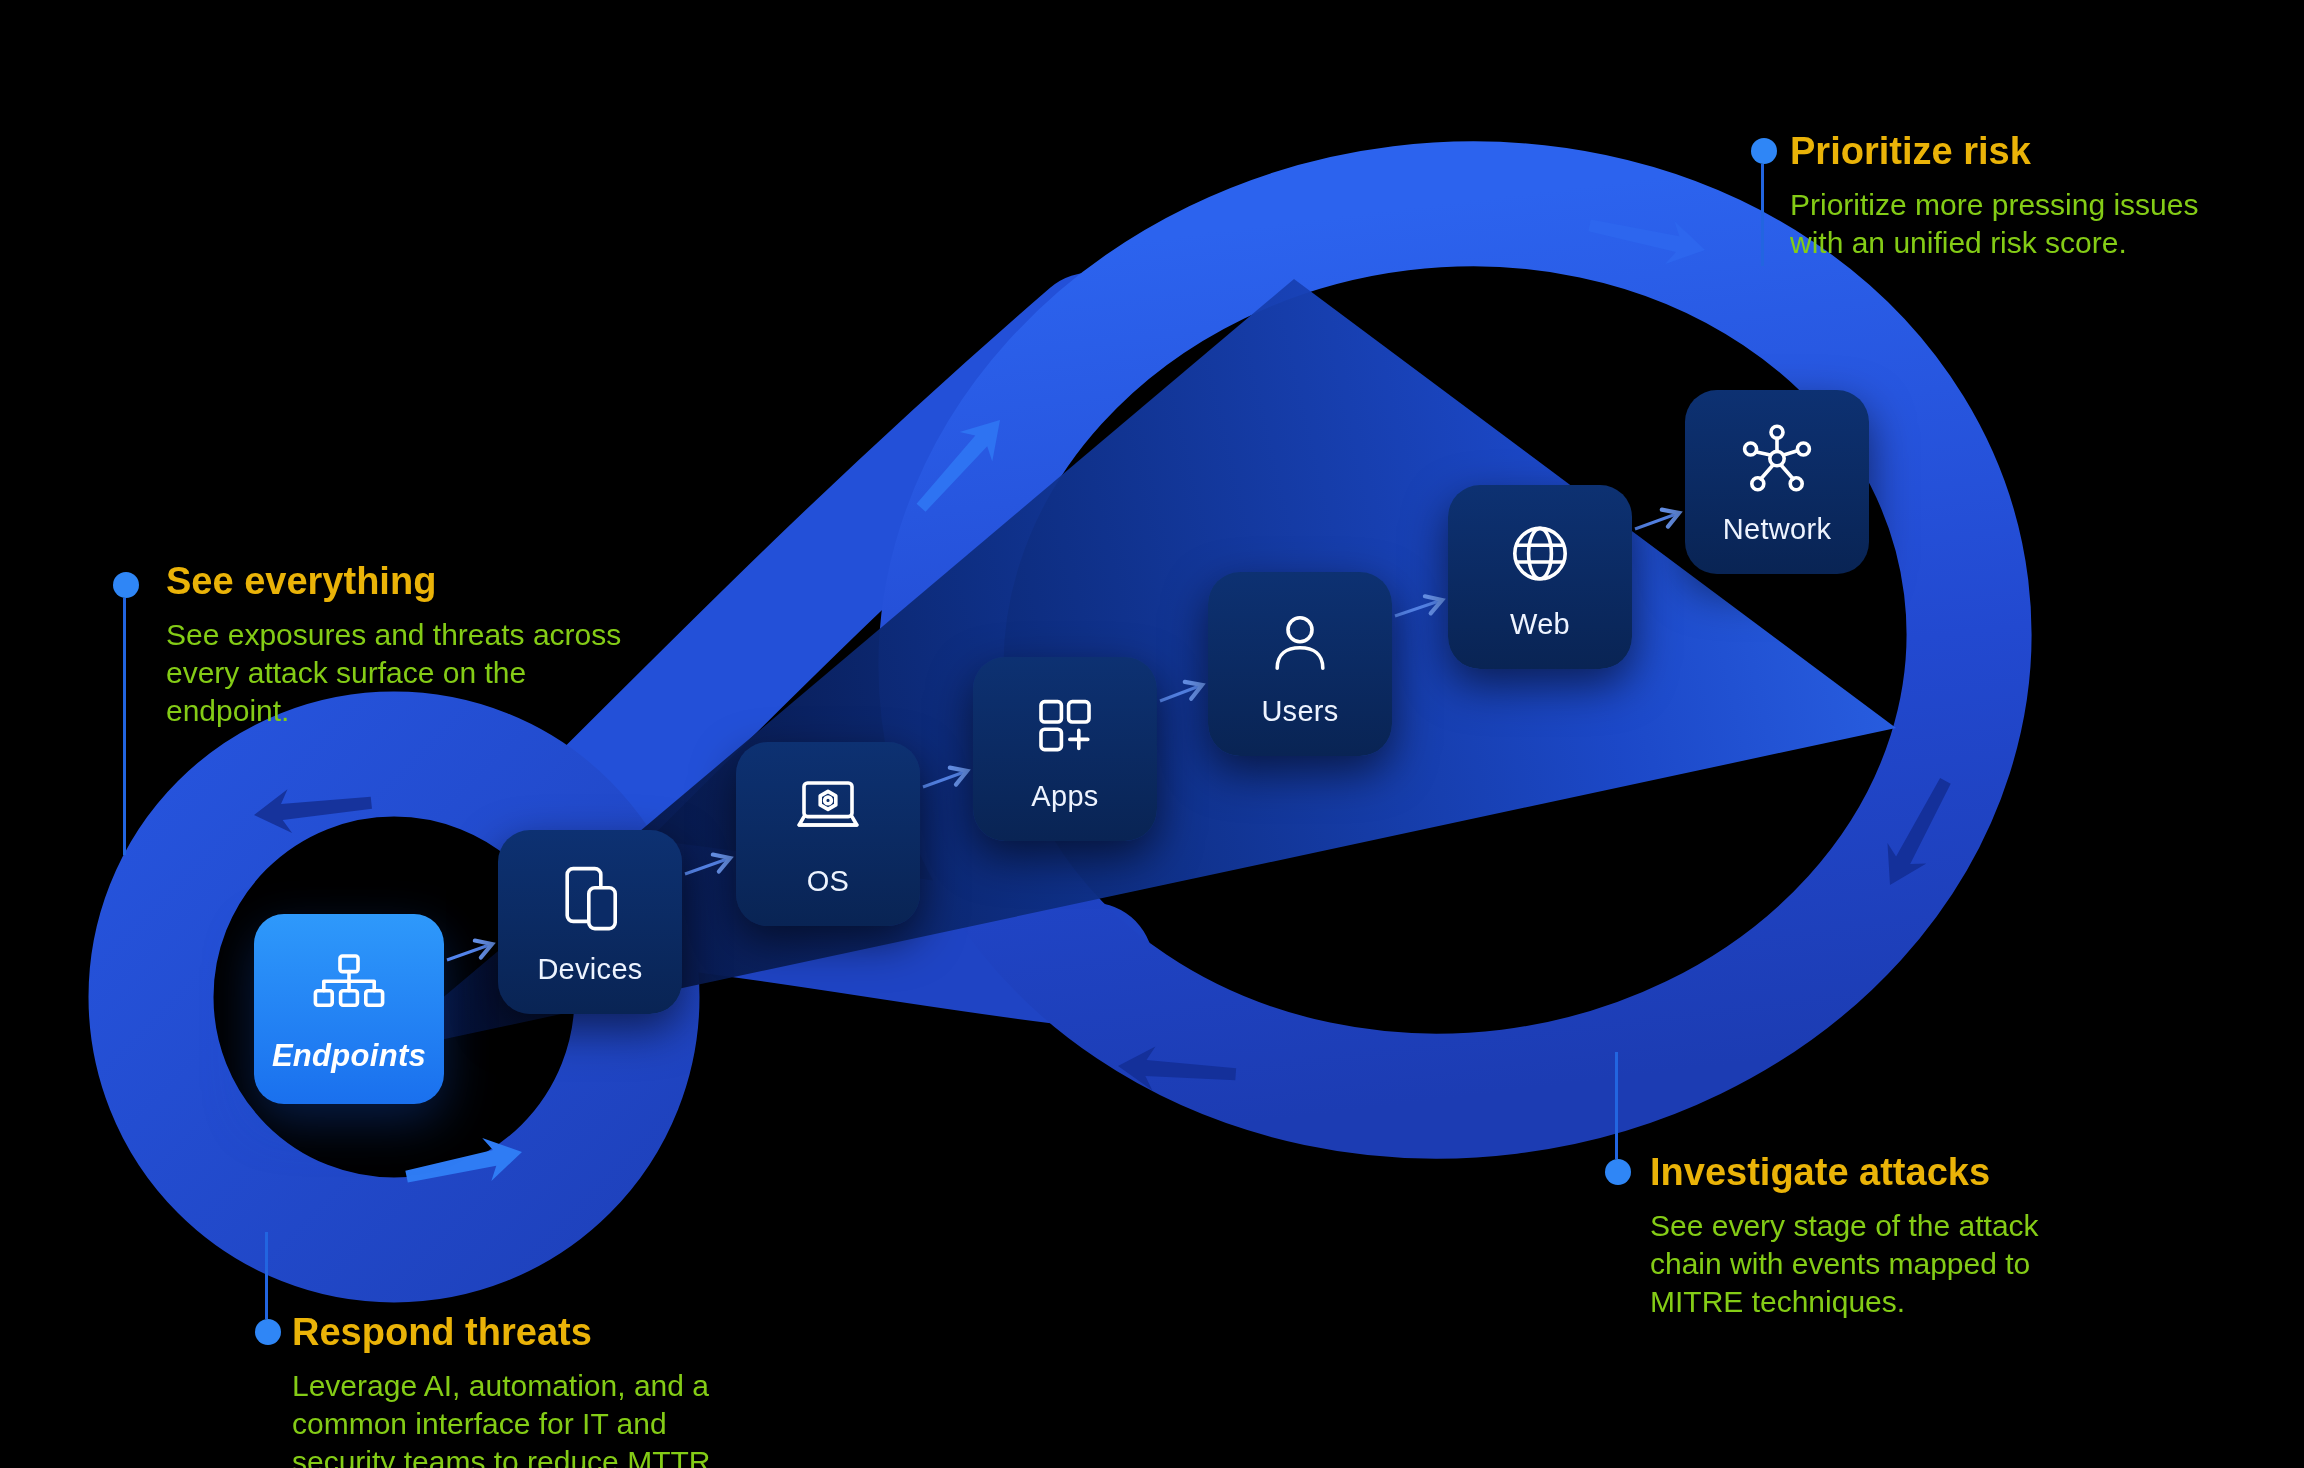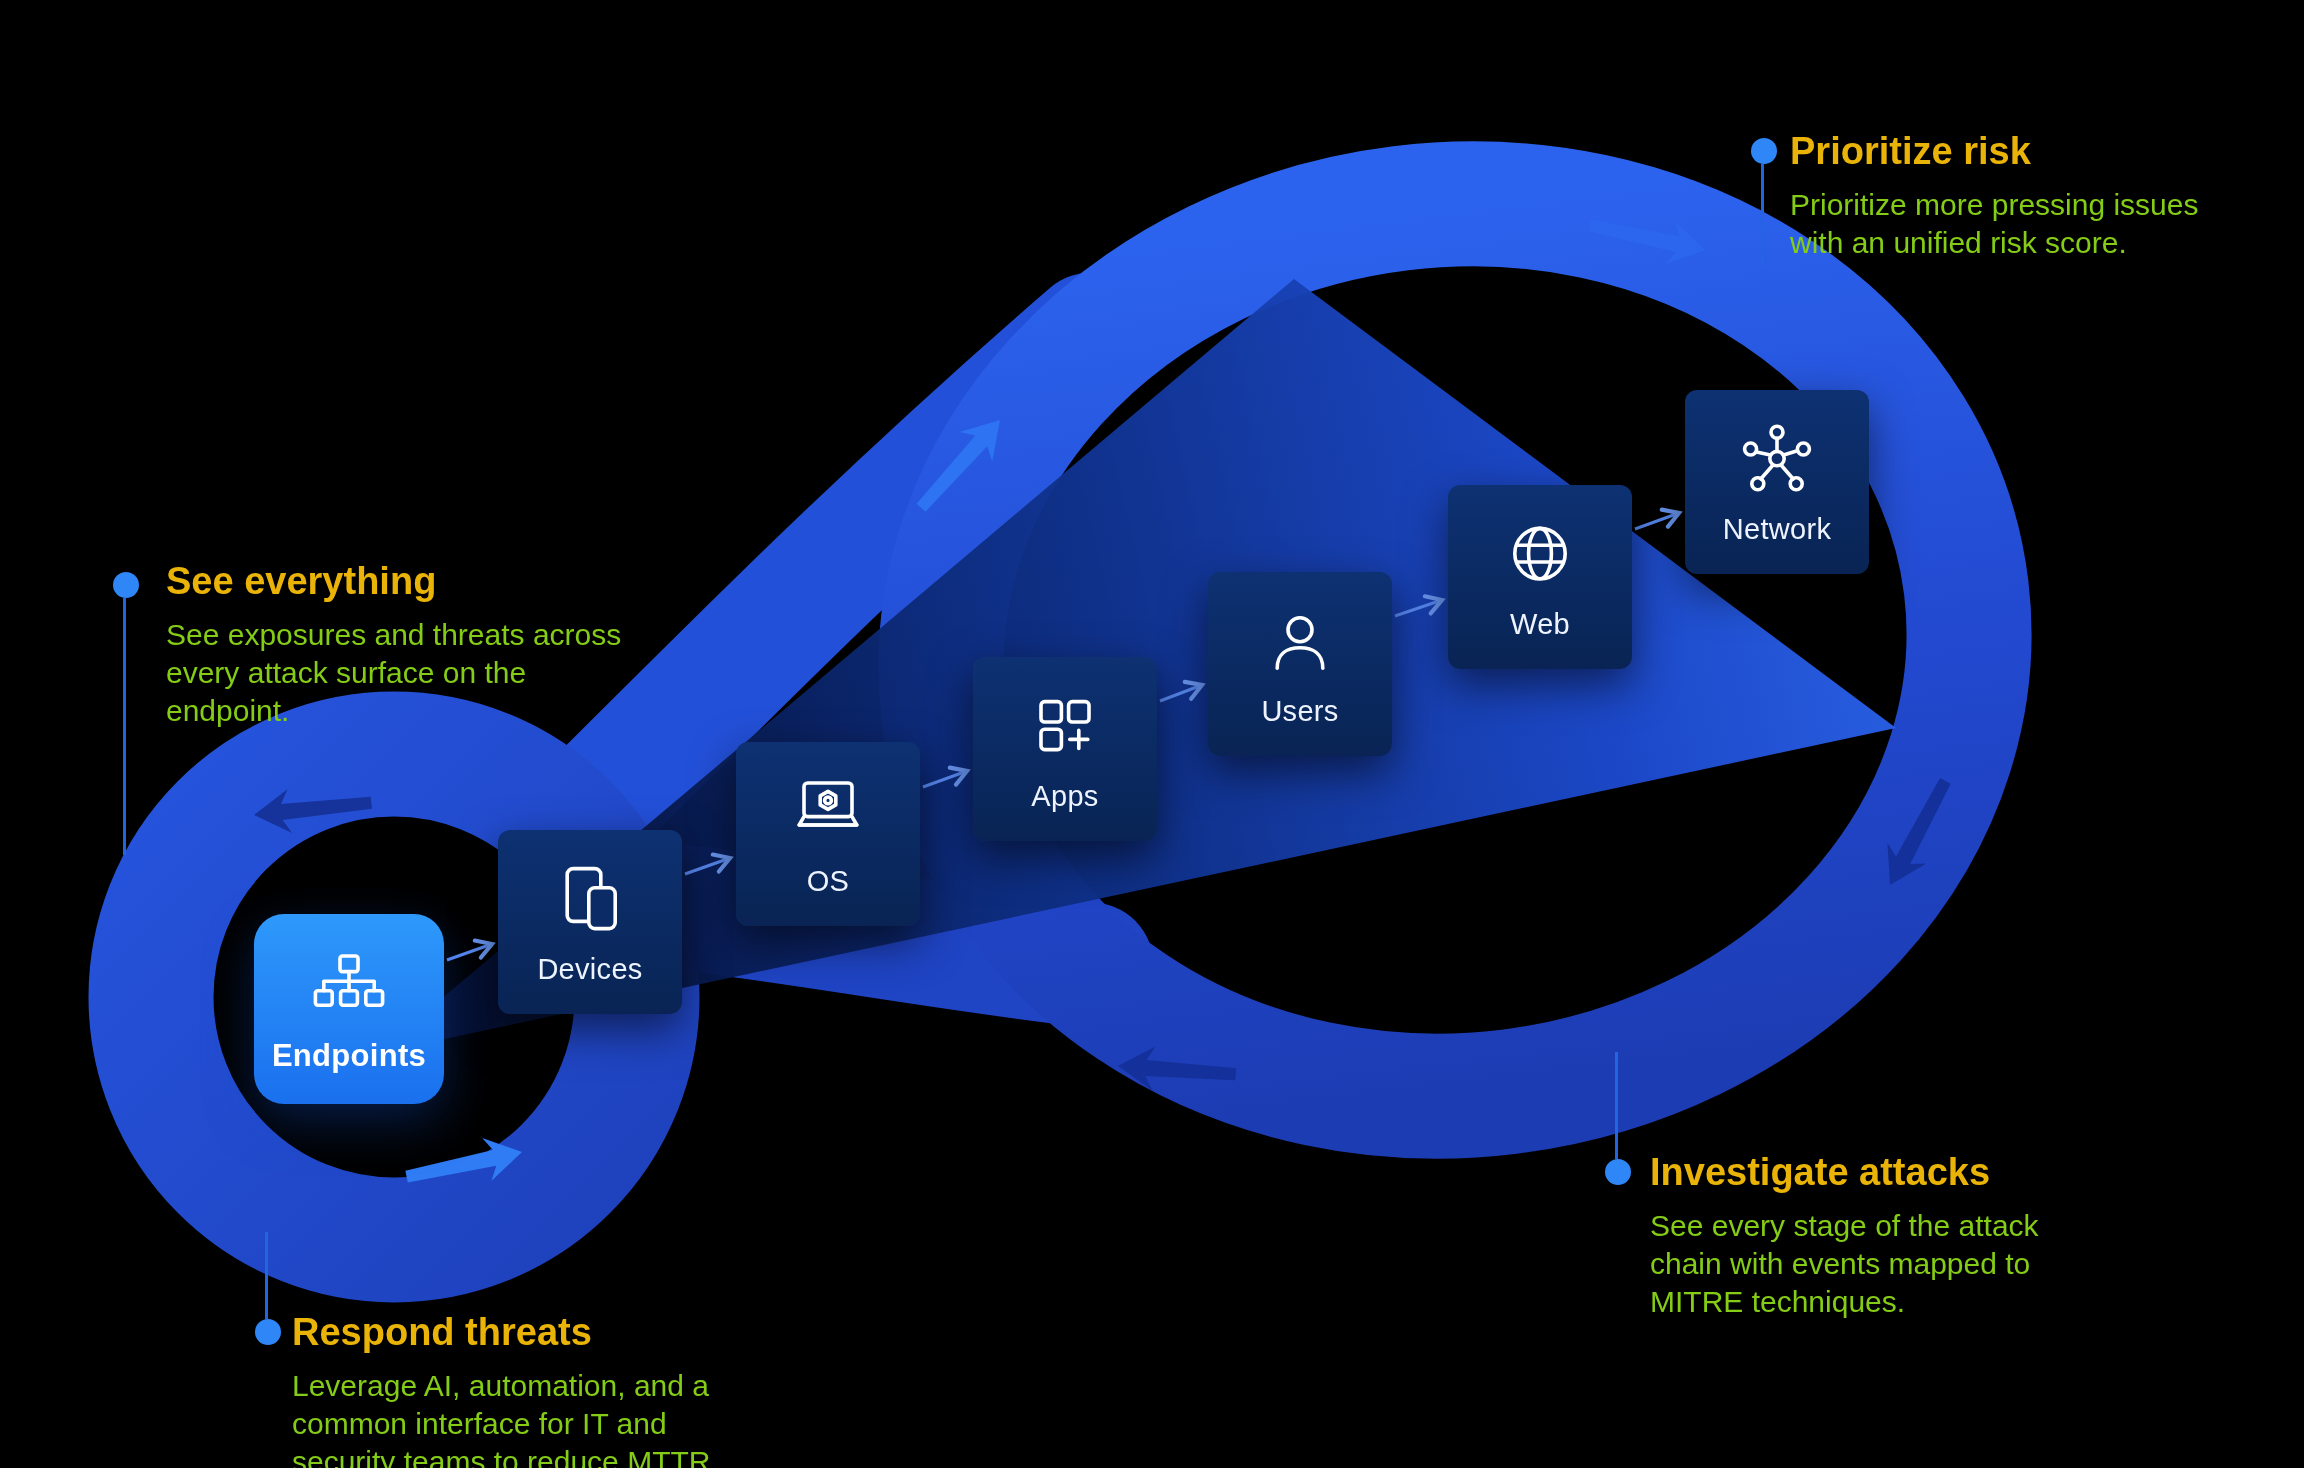--- a/index.html
+++ b/index.html
@@ -3,33 +3,33 @@
 <meta charset="utf-8">
 <style>
   html,body{margin:0;padding:0;background:#000;}
   .canvas{
     position:relative;width:2304px;height:1468px;overflow:hidden;background:#000000;
     font-family:"Liberation Sans",sans-serif;
   }
   .art{position:absolute;left:0;top:0;z-index:1;}
   
   .node{
-    position:absolute;width:184px;height:184px;border-radius:12px;
+    position:absolute;width:184px;height:184px;border-radius:32px;
     background:linear-gradient(180deg,#0d3172,#092454);
     display:flex;flex-direction:column;align-items:center;justify-content:center;gap:10px;
     box-shadow:0 16px 44px rgba(0,0,0,.55);z-index:3;
   }
   .node .icon{width:84px;height:84px;}
   .node-label{color:#eef4ff;font-size:29px;letter-spacing:.3px;}
   .node--bright{
     width:190px;height:190px;border-radius:30px;
     background:linear-gradient(180deg,#2e99fb,#1a70ee);
     box-shadow:0 18px 50px rgba(20,80,200,.35);
   }
-  .node--bright .node-label{font-weight:700;font-size:31px;color:#ffffff;}
+  .node--bright .node-label{font-weight:700;font-size:31px;color:#ffffff;font-style:italic;}
   
   .ann{position:absolute;z-index:4;}
   .ann-title{font-size:38px;font-weight:700;color:#eab308;white-space:nowrap;margin-bottom:13px;}
   .ann-body{font-size:30px;line-height:1.26;font-weight:500;color:#84cc16;}
   .ann-dot{position:absolute;width:26px;height:26px;border-radius:50%;background:#2f86f6;z-index:4;}
   .ann-stem{position:absolute;width:3px;background:#2265e0;z-index:2;}
 </style>
 </head>
 <body>
 

